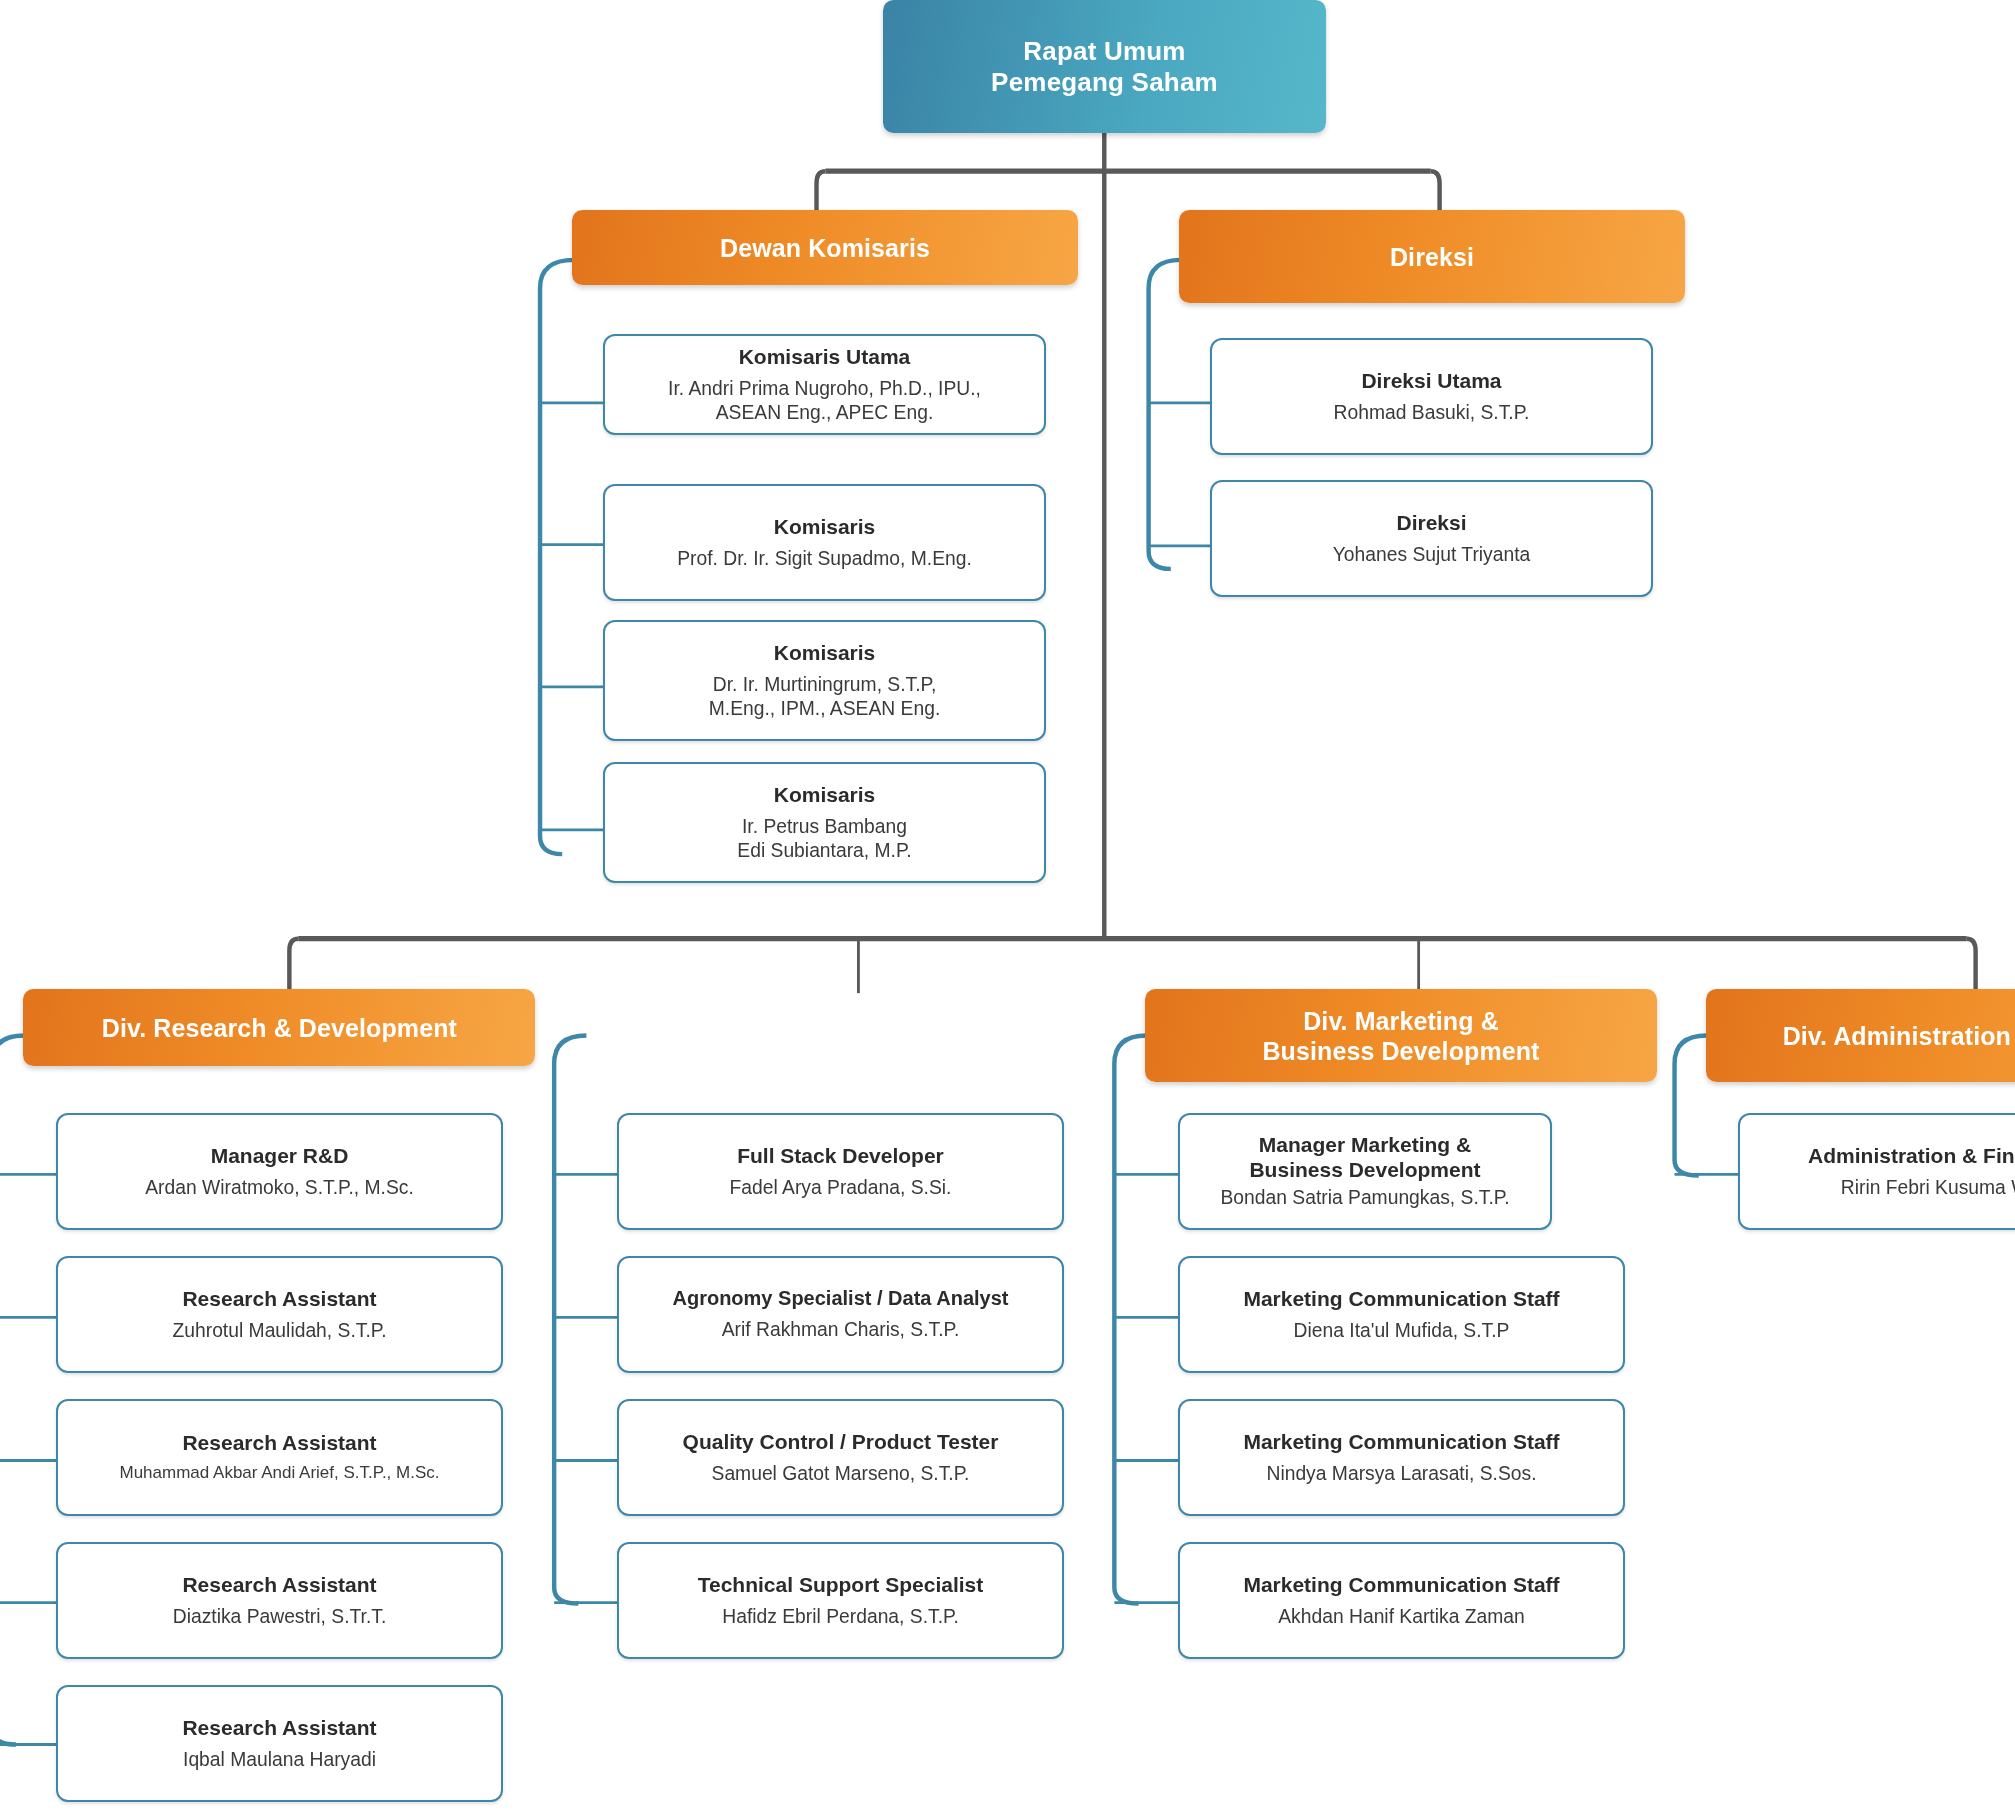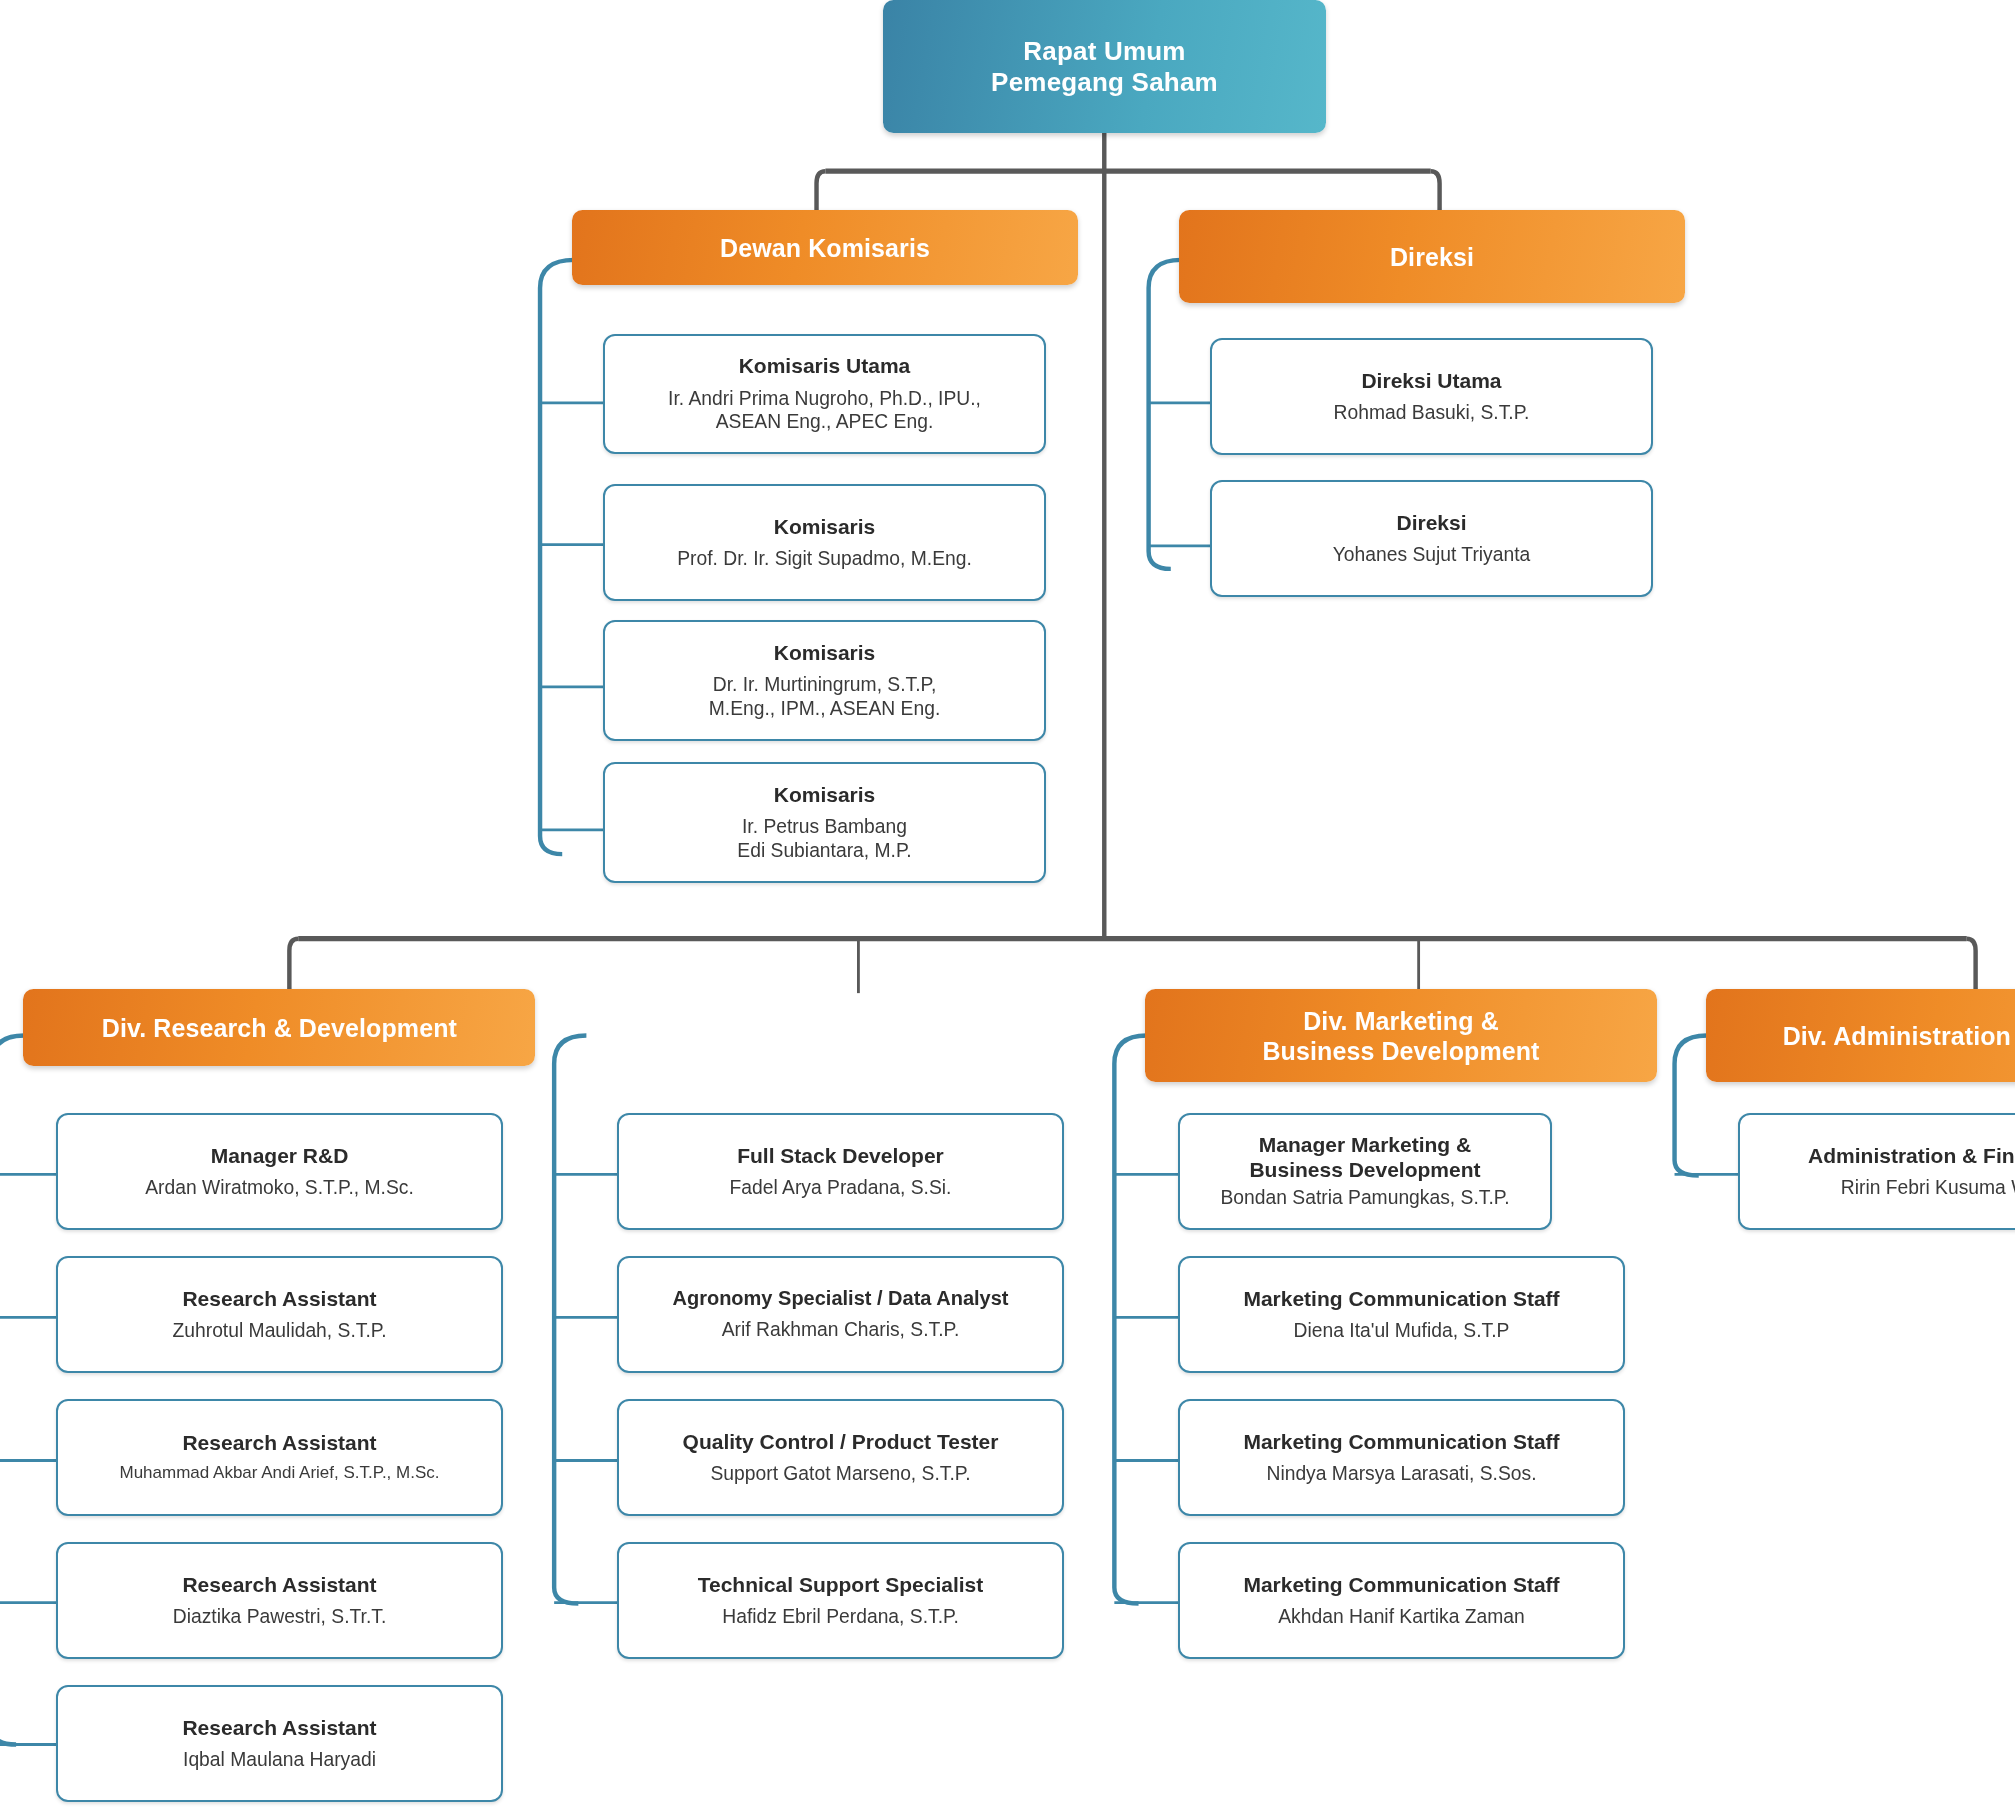--- a/index.html
+++ b/index.html
@@ -147,21 +147,21 @@
 
   <div class="node node-root" style="left:883px; top:0px; width:443px; height:133px;">
     <div class="node-title" style="white-space:pre-line;">Rapat Umum
 Pemegang Saham</div>
   </div>
 
   <div class="node node-header" style="left:572px; top:210px; width:506px; height:75px;">
     <div class="node-title" style="white-space:pre-line;">Dewan Komisaris</div>
   </div>
 
-  <div class="node node-leaf" style="left:603px; top:334px; width:443px; height:120px;">
+  <div class="node node-leaf" style="left:603px; top:334px; width:443px; height:101px;">
     <div class="node-title" style="white-space:pre-line;">Komisaris Utama</div>
     <div class="node-subtitle" style="white-space:pre-line;">Ir. Andri Prima Nugroho, Ph.D., IPU.,
 ASEAN Eng., APEC Eng.</div>
   </div>
 
   <div class="node node-leaf" style="left:603px; top:484px; width:443px; height:117px;">
     <div class="node-title" style="white-space:pre-line;">Komisaris</div>
     <div class="node-subtitle" style="white-space:pre-line;">Prof. Dr. Ir. Sigit Supadmo, M.Eng.</div>
   </div>
 
@@ -226,21 +226,21 @@
     <div class="node-subtitle" style="white-space:pre-line;">Arif Rakhman Charis, S.T.P.</div>
   </div>
 
   <div class="node node-leaf" style="left:617px; top:1113px; width:447px; height:117px;">
     <div class="node-title" style="white-space:pre-line;">Full Stack Developer</div>
     <div class="node-subtitle" style="white-space:pre-line;">Fadel Arya Pradana, S.Si.</div>
   </div>
 
   <div class="node node-leaf" style="left:617px; top:1399px; width:447px; height:117px;">
     <div class="node-title" style="white-space:pre-line;">Quality Control / Product Tester</div>
-    <div class="node-subtitle" style="white-space:pre-line;">Support Gatot Marseno, S.T.P.</div>
+    <div class="node-subtitle" style="white-space:pre-line;">Samuel Gatot Marseno, S.T.P.</div>
   </div>
 
   <div class="node node-leaf" style="left:617px; top:1542px; width:447px; height:117px;">
     <div class="node-title" style="white-space:pre-line;">Technical Support Specialist</div>
     <div class="node-subtitle" style="white-space:pre-line;">Hafidz Ebril Perdana, S.T.P.</div>
   </div>
 
   <div class="node node-header" style="left:1145px; top:989px; width:512px; height:93px;">
     <div class="node-title" style="white-space:pre-line;">Div. Marketing &amp;
 Business Development</div>

